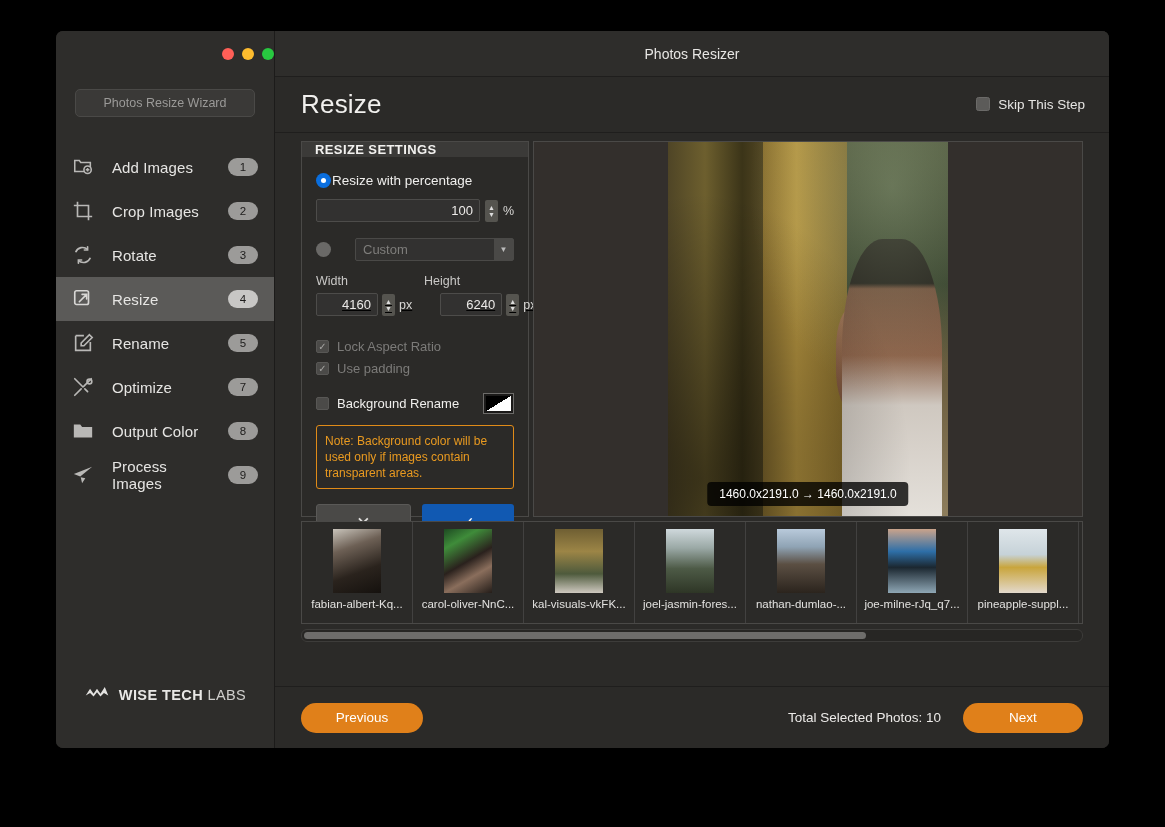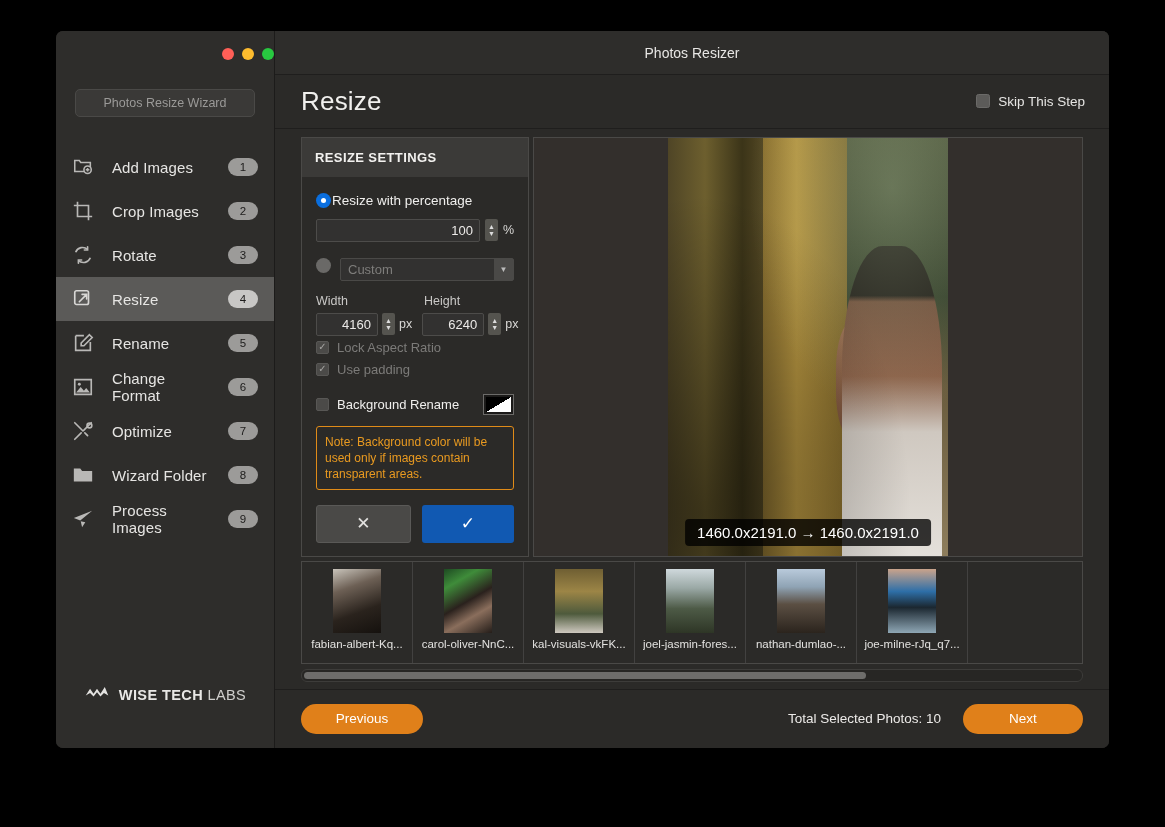--- a/index.html
+++ b/index.html
@@ -112,21 +112,21 @@
     width: 14px; height: 14px; border-radius: 2.5px;
     background: #5c5b59; border: 1px solid #6b6a68;
   }
   .skip-label { font-size: 13.5px; color: #e6e5e3; }
 
   .content {
     flex: 1;
     padding: 8px 26px 0 26px;
     display: flex; flex-direction: column;
   }
-  .upper { display: flex; gap: 0; height: 420px; }
+  .upper { display: flex; gap: 0; height: 376px; }
 
   
   .settings {
     width: 228px;
     border: 1px solid #4a4947;
     background: #2b2a28;
     display: flex; flex-direction: column;
   }
   .settings-head {
     height: 39px;
@@ -164,21 +164,21 @@
   .stepper {
     width: 13px; height: 22px;
     background: #55544f;
     border-radius: 2px;
     display: flex; flex-direction: column; align-items: center; justify-content: center;
     gap: 2px;
     color: #ddd; font-size: 7px; line-height: 5px;
   }
   .unit { font-size: 12.5px; color: #d9d8d6; }
 
-  .select-row { display: flex; gap: 9px; margin-bottom: 13px; }
+  .select-row { display: flex; align-items: center; gap: 24px; margin-bottom: 13px; }
   .select {
     flex: 1; height: 23px;
     background: #323130;
     border: 1px solid #4a4947;
     border-radius: 2px;
     display: flex; align-items: center;
     padding-left: 7px;
     color: #7e7d7b; font-size: 13px;
     position: relative;
   }
@@ -186,21 +186,21 @@
     position: absolute; right: 0; top: 0;
     width: 19px; height: 100%;
     background: #4a4947;
     display: flex; align-items: center; justify-content: center;
     color: #bbb; font-size: 8px;
   }
 
   .wh-labels { display: flex; gap: 10px; margin-bottom: 5px; }
   .wh-labels span { font-size: 12.5px; color: #c9c8c6; }
   .wh-labels span:first-child { width: 98px; }
-  .wh-row { display: flex; gap: 10px; margin-bottom: 4px; }
+  .wh-row { display: flex; gap: 28px; margin-bottom: 23px; text-decoration: underline; }
   .wh-grp { display: flex; align-items: center; gap: 4px; width: 98px; }
 
   .chk-row { display: flex; align-items: center; gap: 8px; margin-bottom: 7px; }
   .chk {
     width: 13px; height: 13px; border-radius: 2px;
     background: #4b4a48; border: 1px solid #585755;
     display: flex; align-items: center; justify-content: center;
     color: #a5a4a2; font-size: 10px; line-height: 1;
   }
   .chk-label { font-size: 13px; color: #7c7b79; }
@@ -283,21 +283,21 @@
     background:
       radial-gradient(ellipse at 80% 12%, rgba(180,200,160,.35), transparent 45%),
       radial-gradient(ellipse at 12% 90%, rgba(0,0,0,.45), transparent 60%);
   }
   .dim-badge {
     position: absolute;
     left: 50%; transform: translateX(-50%);
     bottom: 10px;
     background: rgba(0,0,0,0.78);
     color: #fff;
-    font-size: 15px;
+    font-size: 12px;
     padding: 5px 12px;
     border-radius: 4px;
     white-space: nowrap;
   }
 
   
   .thumbstrip {
     margin-top: 4px;
     height: 103px;
     border: 1px solid #4a4947;
@@ -435,51 +435,40 @@
         <span class="nav-ico">
           <svg width="22" height="22" viewBox="0 0 24 24" fill="none" stroke="currentColor" stroke-width="1.8">
             <path d="M4 4h9M4 4v16h16v-9"></path>
               <path d="M19 3l3 3-9 9h-3v-3z"></path>
           </svg>
         </span>
         <span class="nav-label">Rename</span>
         <span class="nav-badge">5</span>
       </div>
 
-      <div class="nav-item">
-        <span class="nav-ico">
-          <svg width="22" height="22" viewBox="0 0 24 24" fill="currentColor">
-            <path d="M3 4h18v16H3z" fill="none" stroke="currentColor" stroke-width="1.8"></path>
-            <circle cx="8" cy="9" r="1.6"></circle>
-              <path d="M4.5 18l5-6 3.5 4 2.5-3 4 5z"></path>
-          </svg>
-        </span>
-        <span class="nav-label">Change Format</span>
-        <span class="nav-badge">6</span>
-      </div>
 
       <div class="nav-item">
         <span class="nav-ico">
           <svg width="22" height="22" viewBox="0 0 24 24" fill="none" stroke="currentColor" stroke-width="1.8" stroke-linecap="round">
             <path d="M3 3l9 9M21 3l-8 8"></path>
               <path d="M3 21l7-7M14 14l3 3"></path>
             <circle cx="19" cy="6" r="2.6"></circle>
           </svg>
         </span>
         <span class="nav-label">Optimize</span>
         <span class="nav-badge">7</span>
       </div>
 
       <div class="nav-item">
         <span class="nav-ico">
           <svg width="22" height="22" viewBox="0 0 24 24" fill="currentColor">
             <path d="M2 5h7l2 2.5h11V19H2z"></path>
           </svg>
         </span>
-        <span class="nav-label">Wizard Folder</span>
+        <span class="nav-label">Output Color</span>
         <span class="nav-badge">8</span>
       </div>
 
       <div class="nav-item">
         <span class="nav-ico">
           <svg width="22" height="22" viewBox="0 0 24 24" fill="currentColor">
             <path d="M22 3L2 11l7 2.5L22 3zM9.5 14.5L11 21l3.5-5.5L9.5 14.5z"></path>
           </svg>
         </span>
         <span class="nav-label">Process Images</span>
@@ -627,20 +616,24 @@
           <div class="thumb-name">joel-jasmin-fores...</div>
         </div>
         <div class="thumb">
           <div class="thumb-img t5"></div>
           <div class="thumb-name">nathan-dumlao-...</div>
         </div>
         <div class="thumb">
           <div class="thumb-img t6"></div>
           <div class="thumb-name">joe-milne-rJq_q7...</div>
         </div>
+        <div class="thumb">
+          <div class="thumb-img t7"></div>
+          <div class="thumb-name">pineapple-suppl...</div>
+        </div>
       </div>
 
       <div class="hscroll">
         <div class="hthumb"></div>
       </div>
     </div>
 
     <div class="footer">
       <div class="pill prev">Previous</div>
       <div class="total">Total Selected Photos: 10</div>

